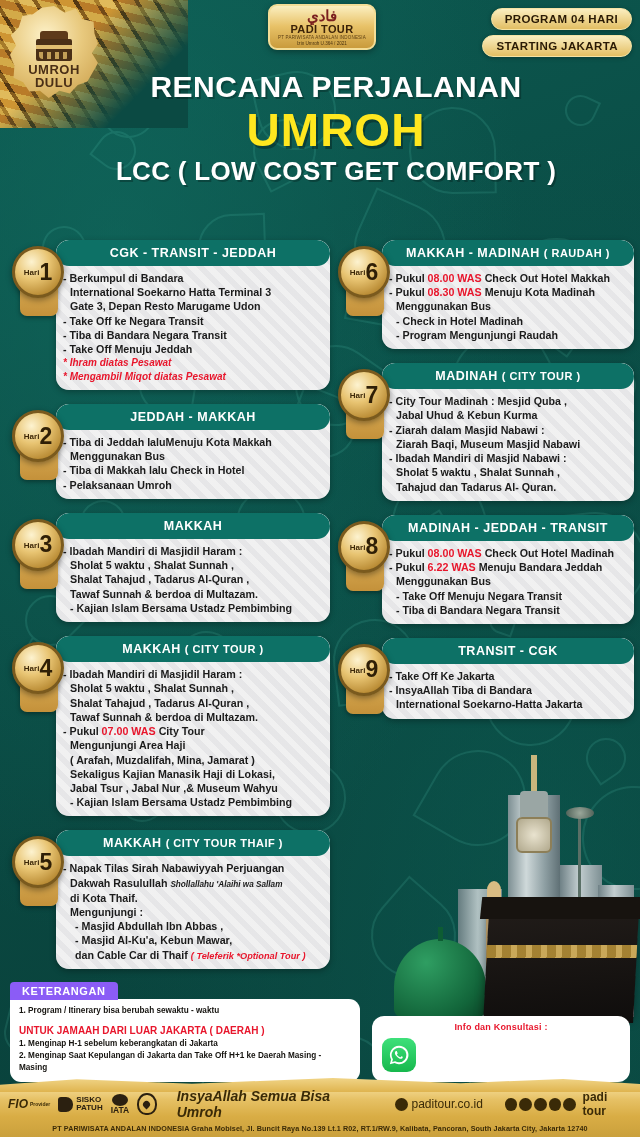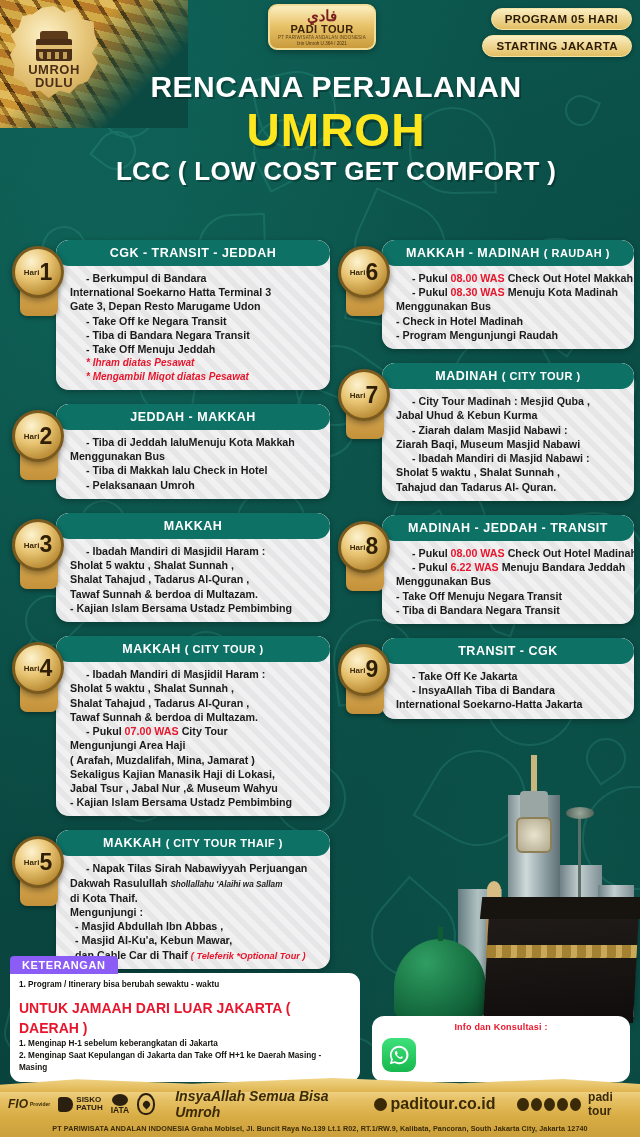--- a/index.html
+++ b/index.html
@@ -110,21 +110,21 @@
     content:"";position:absolute;inset:0;opacity:.5;
     background:repeating-linear-gradient(45deg,rgba(255,255,255,.7) 0 6px,rgba(225,225,228,.7) 6px 12px);
     pointer-events:none;
   }
   .card-hd{
     position:relative;background:#0d7166;color:#fff;text-align:center;
     padding:6px 6px;border-radius:13px 13px 13px 13px;font-weight:bold;font-size:12.5px;letter-spacing:.5px;
   }
   .card-hd .paren{font-size:11px;}
   .card-bd{position:relative;padding:5px 7px 7px 7px;}
-  .line{font-size:10.7px;font-weight:bold;color:#1b1b1b;line-height:1.33;white-space:pre;padding-left:23px;}
+  .line{font-size:10.7px;font-weight:bold;color:#1b1b1b;line-height:1.33;white-space:pre;}
   .line.ind{padding-left:7px;}
   .line.ind2{padding-left:12px;}
   .red{color:#e8162c;}
   .note{color:#e8162c;font-style:italic;font-size:10px;font-weight:bold;}
   .small-it{font-style:italic;font-size:8.2px;font-weight:bold;}
   .red-it{color:#e8162c;font-style:italic;font-size:9.2px;font-weight:bold;}
 
   
   .art{position:absolute;right:0;bottom:120px;width:250px;height:240px;pointer-events:none;}
   .dome{position:absolute;left:4px;bottom:0;width:92px;height:78px;border-radius:50% 50% 8% 8%/62% 62% 10% 10%;
@@ -154,21 +154,21 @@
     background:radial-gradient(circle,#9aa79a,#4c5e55);}
 
   
   .ket-wrap{position:absolute;left:10px;bottom:55px;width:350px;}
   .ket-tag{
     display:inline-block;background:#8b5cf6;color:#ffffff;font-size:11px;font-weight:bold;
     letter-spacing:.6px;padding:3px 12px;border-radius:4px 4px 0 0;position:relative;z-index:2;
   }
   .ket-box{background:#fff;border-radius:0 11px 11px 11px;padding:6px 9px 8px 9px;margin-top:-1px;}
   .ket-line{font-size:8.2px;font-weight:bold;color:#15130f;line-height:1.45;}
-  .ket-head{font-size:14px;font-weight:bold;color:#e8162c;line-height:1.45;margin-top:7px;}
+  .ket-head{font-size:10px;font-weight:bold;color:#e8162c;line-height:1.45;margin-top:7px;}
 
   .contact{
     position:absolute;right:10px;bottom:55px;width:258px;height:66px;background:#fff;border-radius:12px;
     padding:6px 10px;
   }
   .contact .lbl{text-align:center;font-size:9px;font-weight:bold;color:#e8162c;letter-spacing:.2px;}
   .wa{
     position:absolute;left:10px;top:22px;width:34px;height:34px;border-radius:9px;
     background:linear-gradient(180deg,#3ee07a,#17b84d);
     display:flex;align-items:center;justify-content:center;
@@ -193,21 +193,21 @@
   .f-sisko .tx{font-size:8px;font-weight:bold;color:#2b2010;line-height:.95;}
   .f-iata{display:flex;flex-direction:column;align-items:center;}
   .f-iata .globe{width:16px;height:12px;border-radius:50%;background:#2b2010;}
   .f-iata .tx{font-size:8.5px;font-weight:bold;color:#2b2010;line-height:1;}
   .f-kemenag{width:20px;height:22px;border-radius:50% 50% 45% 45%;border:2px solid #2b2010;
     display:flex;align-items:center;justify-content:center;}
   .f-kemenag i{width:7px;height:7px;background:#2b2010;border-radius:50% 50% 50% 0;transform:rotate(-45deg);}
   .f-tag{font-size:14px;font-weight:bold;font-style:italic;color:#3a2a07;margin-left:12px;}
   .f-web{display:flex;align-items:center;gap:4px;margin-left:14px;}
   .f-web .g{width:13px;height:13px;border-radius:50%;background:#3a2a07;}
-  .f-web .t{font-size:16px;font-weight:bold;color:#3a2a07;}
+  .f-web .t{font-size:12px;font-weight:normal;color:#3a2a07;}
   .f-soc{display:flex;align-items:center;gap:2px;margin-left:14px;}
   .f-soc .ic{width:13px;height:13px;border-radius:50%;background:#3a2a07;}
   .f-soc .nm{font-size:12px;font-weight:bold;color:#3a2a07;margin-left:5px;}
   .f-addr{position:absolute;left:0;bottom:4px;width:100%;text-align:center;
     font-size:7.2px;font-weight:bold;color:#3a2a07;letter-spacing:.1px;}
 </style>
 </head>
 <body>
 
 <div class="swirls" id="swirls">
@@ -276,21 +276,21 @@
 </div>
 
 <div class="logo">
   <div class="ar">فادي</div>
   <div class="nm">PADI TOUR</div>
   <div class="sub">PT PARIWISATA ANDALAN INDONESIA</div>
   <div class="lic">Izin Umroh U.364 / 2021</div>
 </div>
 
 <div class="pills">
-  <div class="pill">PROGRAM 05 HARI</div>
+  <div class="pill">PROGRAM 04 HARI</div>
   <div class="pill">STARTING JAKARTA</div>
 </div>
 
 <div class="title-wrap">
   <div class="t-rencana">RENCANA PERJALANAN</div>
   <div class="t-umroh">UMROH</div>
   <div class="t-lcc">LCC ( LOW COST GET COMFORT )</div>
 </div>
 
 <div class="art">

